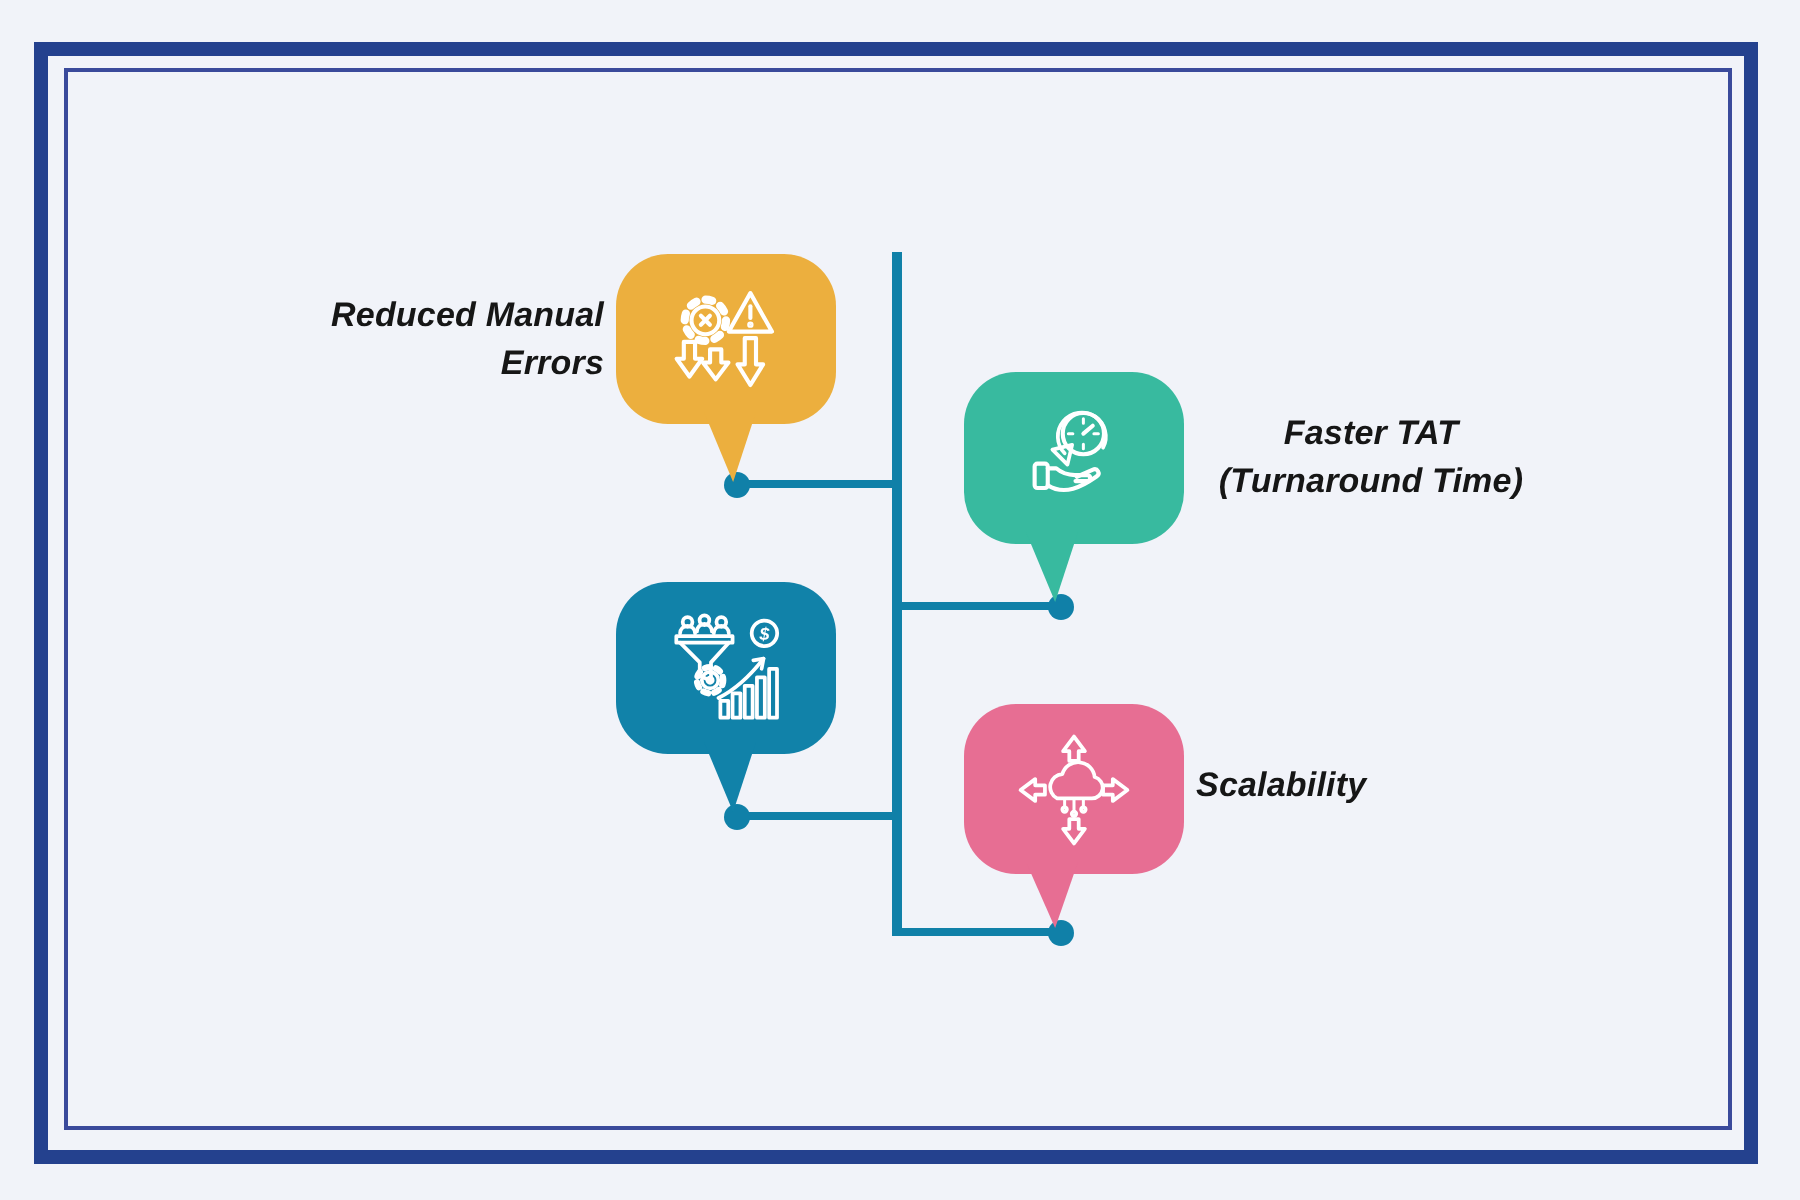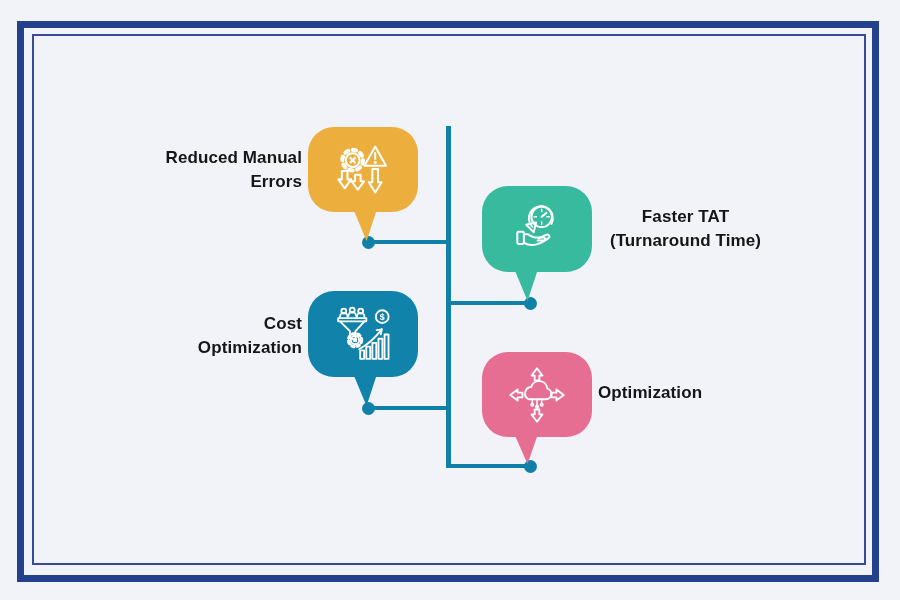--- a/index.html
+++ b/index.html
@@ -1,21 +1,21 @@
 <!DOCTYPE html>
 <html><head>
 <meta charset="utf-8">
 <style>
   html, body { margin:0; padding:0; }
   body {
     width:900px; height:600px; overflow:hidden;
     background:#F1F3F9;
     font-family:"Liberation Sans", sans-serif;
   }
-  .canvas { position:relative; width:776px; height:600px; }
+  .canvas { position:relative; width:776px; height:600px;font-style:italic; }
 
   .frame-outer {
     position:absolute; left:17px; top:21px; width:862px; height:561px;
     border:7px solid #24418E; box-sizing:border-box;
   }
   .frame-inner {
     position:absolute; left:32px; top:34px; width:834px; height:531px;
     border:2px solid #3A4A9B; box-sizing:border-box;
   }
 
@@ -110,21 +110,20 @@
         <path d="M27 29.5 A12.8 12.8 0 1 1 47.5 26.5" stroke-width="2"></path>
         <path d="M20.5 27.5 L31 25 L28.5 35.5 Z" stroke-width="2"></path>
         <rect x="11" y="35" width="7" height="13" rx="1.5"></rect>
         <path d="M18 37.5 h4.5 c3 2.6 6.5 3.6 10 3.6 h6.5 c2.2 0 2.2 3.2 0 3.2 h-6.2"></path>
         <path d="M18 46.5 c4 2.6 9 3.1 13.5 1.9 c4.5 -1.2 8.5 -3.7 12.5 -6.5 c2.3 -1.6 0.6 -4.8 -2.2 -3.6 l-8.3 3.7"></path>
       </g>
     </svg>
   </div>
   <div class="tail tail-2 c-teal"></div>
 
-  <div class="label label-3">Cost Optimization</div>
   <div class="bubble bubble-3 c-blue">
     <svg class="icon-svg" width="62" height="60" viewBox="0 0 64 64">
       <g stroke="#fff" fill="none" stroke-width="2" stroke-linecap="round" stroke-linejoin="round">
         <circle cx="11.5" cy="7.5" r="2.6"></circle>
         <circle cx="20.5" cy="6.5" r="2.6"></circle>
         <circle cx="29.5" cy="7.5" r="2.6"></circle>
         <path d="M7.5 13.5 a4 4 0 0 1 8 0"></path>
         <path d="M16.5 12.5 a4 4 0 0 1 8 0"></path>
         <path d="M25.5 13.5 a4 4 0 0 1 8 0"></path>
         <path d="M5.5 15 H35.5 V18.5 H5.5 Z"></path>
@@ -139,21 +138,21 @@
         <rect x="55" y="32.5" width="4.2" height="26"></rect>
         <path d="M28 48 C36 44 45 36 52 27"></path>
         <path d="M52 27 l-5.4 0.9 M52 27 l-1 5.4"></path>
         <circle cx="52.5" cy="13.5" r="6.8"></circle>
         <text x="52.5" y="17" text-anchor="middle" font-size="9.5" font-weight="bold" fill="#fff" stroke="none" font-family="Liberation Sans, sans-serif">$</text>
       </g>
     </svg>
   </div>
   <div class="tail tail-3 c-blue"></div>
 
-  <div class="label label-4">Optimization</div>
+  <div class="label label-4">Scalability</div>
   <div class="bubble bubble-4 c-pink">
     <svg class="icon-svg" width="60" height="60" viewBox="0 0 64 64">
       <g stroke="#fff" fill="none" stroke-width="2" stroke-linecap="round" stroke-linejoin="round">
         <path d="M32 3.5 l5.8 7.8 h-3.3 v5.2 h-5 v-5.2 h-3.3 z"></path>
         <path d="M32 60.5 l5.8 -7.8 h-3.3 v-5.2 h-5 v5.2 h-3.3 z"></path>
         <path d="M3.5 32 l7.8 -5.8 v3.3 h5.2 v5 h-5.2 v3.3 z"></path>
         <path d="M60.5 32 l-7.8 -5.8 v3.3 h-5.2 v5 h5.2 v3.3 z"></path>
         <path d="M23 36.5 h18.5 a5.8 5.8 0 0 0 1.5 -11.4 a8.8 8.8 0 0 0 -17.2 -1.6 a6.9 6.9 0 0 0 -2.8 13 z"></path>
         <path d="M27 36.5 v4.2 M32 36.5 v6.5 M37 36.5 v4.2" stroke-width="1.6"></path>
         <circle cx="27" cy="42.4" r="1.2"></circle>

